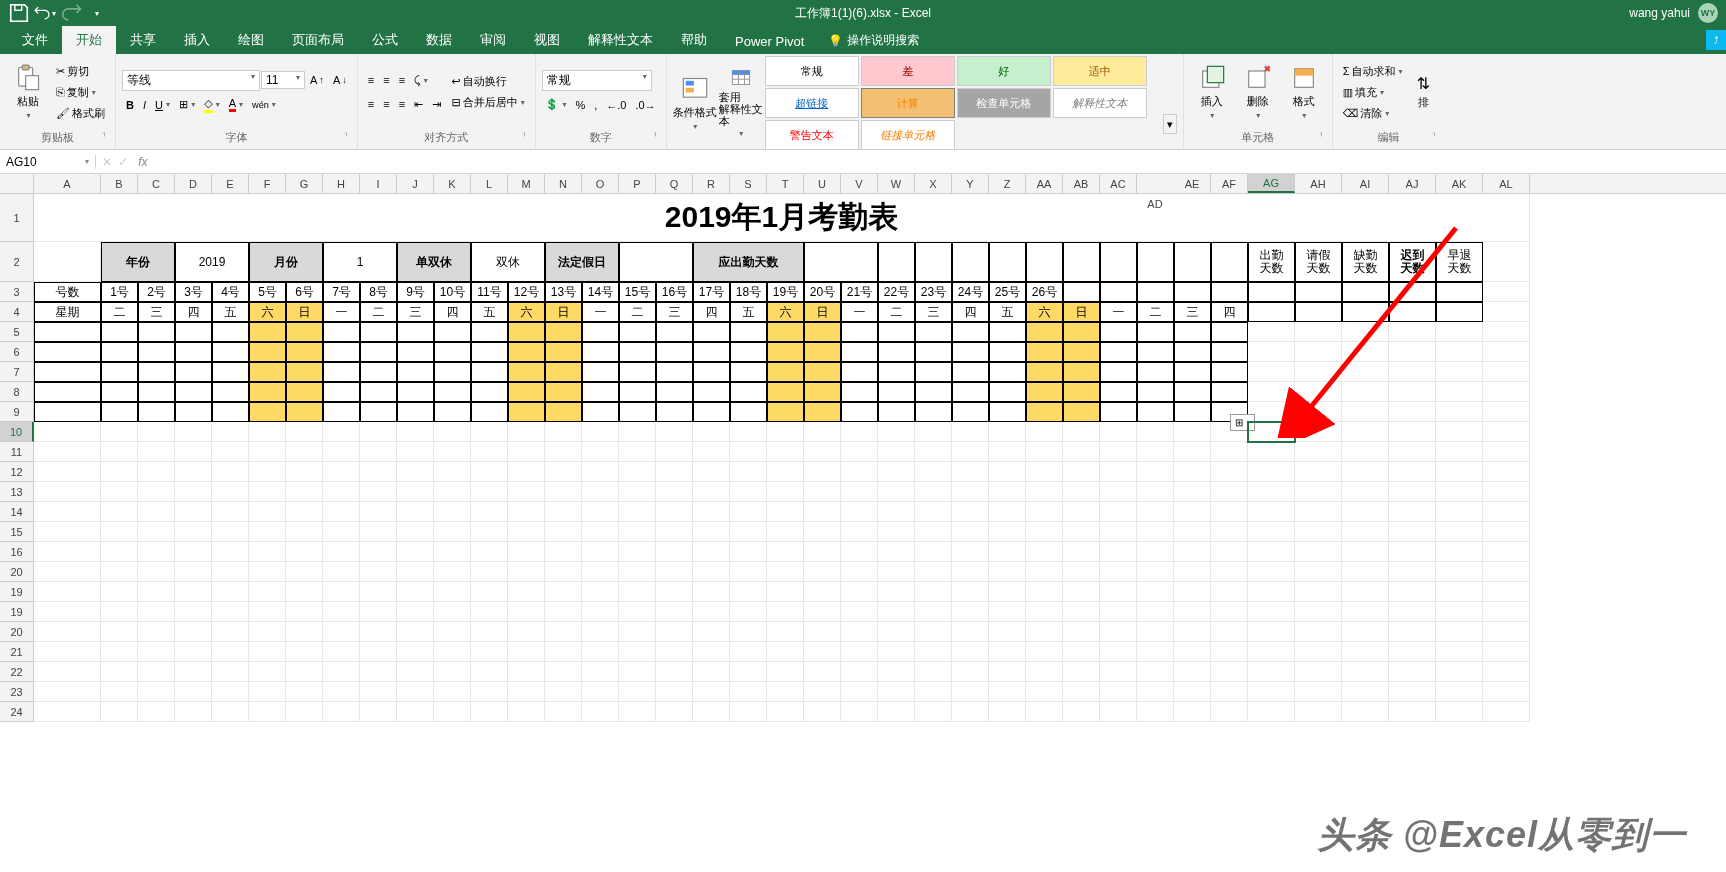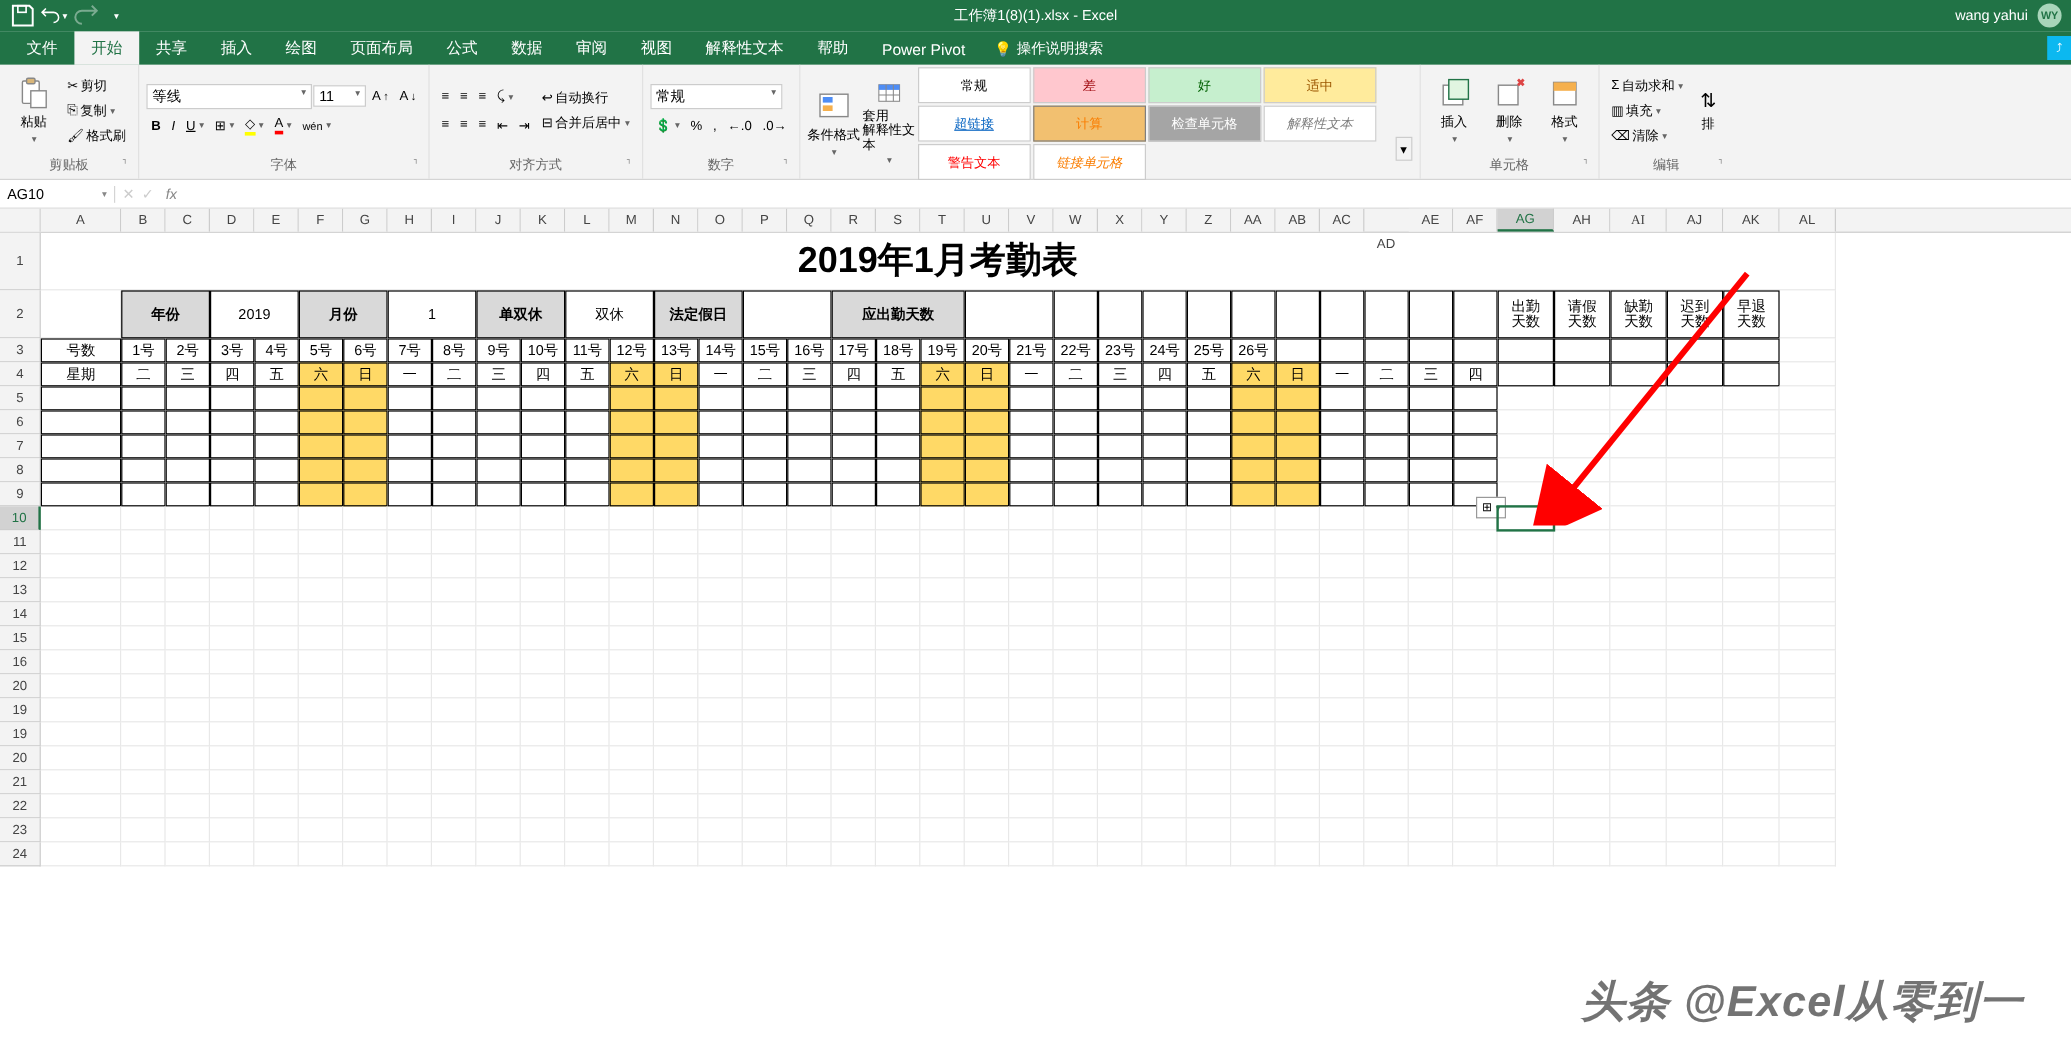--- a/index.html
+++ b/index.html
@@ -113,21 +113,21 @@
       </div>
     <div class="qat-btn" style="opacity:.4">
         <svg viewBox="0 0 16 16">
           <path d="M12 8l3-3-3-3M15 5H6a4 4 0 0 0 0 8" fill="none" stroke="#fff" stroke-width="1.2"></path>
         </svg>
       </div>
     <div class="qat-btn">
         <span style="color:#fff;font-size:8px">▾</span>
       </div>
   </div>
-  <div class="title-center">工作簿1(8)(1).xlsx - Excel</div>
+  <div class="title-center">工作簿1(1)(6).xlsx - Excel</div>
   <div class="title-right">
     <span>wang yahui</span>
     <div class="user-badge">WY</div>
   </div>
 </div>
 
 <div class="ribbon-tabs">
   <div class="tab">文件</div>
   <div class="tab active">开始</div>
   <div class="tab">共享</div>
@@ -417,21 +417,21 @@
       <div class="col-h" style="width: 37px;">Y</div>
       <div class="col-h" style="width: 37px;">Z</div>
       <div class="col-h" style="width: 37px;">AA</div>
       <div class="col-h" style="width: 37px;">AB</div>
       <div class="col-h" style="width: 37px;">AC</div>
       <div class="col-h" style="width: 37px; margin-top: 30px;">AD</div>
       <div class="col-h" style="width: 37px;">AE</div>
       <div class="col-h" style="width: 37px;">AF</div>
       <div class="col-h sel" style="width: 47px;">AG</div>
       <div class="col-h" style="width: 47px;">AH</div>
-      <div class="col-h" style="width: 47px; font-family: Liberation Serif, serif;">AI</div>
+      <div class="col-h" style="width: 47px;">AI</div>
       <div class="col-h" style="width: 47px;">AJ</div>
       <div class="col-h" style="width: 47px;">AK</div>
       <div class="col-h" style="width: 47px;">AL</div>
     </div>
   <div class="rows" id="rows">
       <div class="srow" style="height: 48px;">
         <div class="row-h">1</div>
         <div class="cell title-row" style="width: 1496px;">2019年1月考勤表</div>
       </div>
       <div class="srow" style="height: 40px;">
@@ -456,21 +456,21 @@
         <div class="cell bcell" style="width: 37px;"></div>
         <div class="cell bcell" style="width: 37px;"></div>
         <div class="cell bcell" style="width: 37px;"></div>
         <div class="cell bcell" style="width: 37px;"></div>
         <div class="cell bcell" style="width: 47px; white-space: pre-line; line-height: 1.1;">出勤
 天数</div>
         <div class="cell bcell" style="width: 47px; white-space: pre-line; line-height: 1.1;">请假
 天数</div>
         <div class="cell bcell" style="width: 47px; white-space: pre-line; line-height: 1.1;">缺勤
 天数</div>
-        <div class="cell bcell" style="width: 47px; white-space: pre-line; line-height: 1.1;">迟到
+        <div class="cell bcell" style="width: 47px; white-space: pre-line; line-height: 1.1; font-weight: bold;">迟到
 天数</div>
         <div class="cell bcell" style="width: 47px; white-space: pre-line; line-height: 1.1;">早退
 天数</div>
         <div class="cell " style="width: 47px;"></div>
       </div>
       <div class="srow" style="height: 20px;">
         <div class="row-h">3</div>
         <div class="cell bcell" style="width: 67px;">号数</div>
         <div class="cell bcell" style="width: 37px;">1号</div>
         <div class="cell bcell" style="width: 37px;">2号</div>

